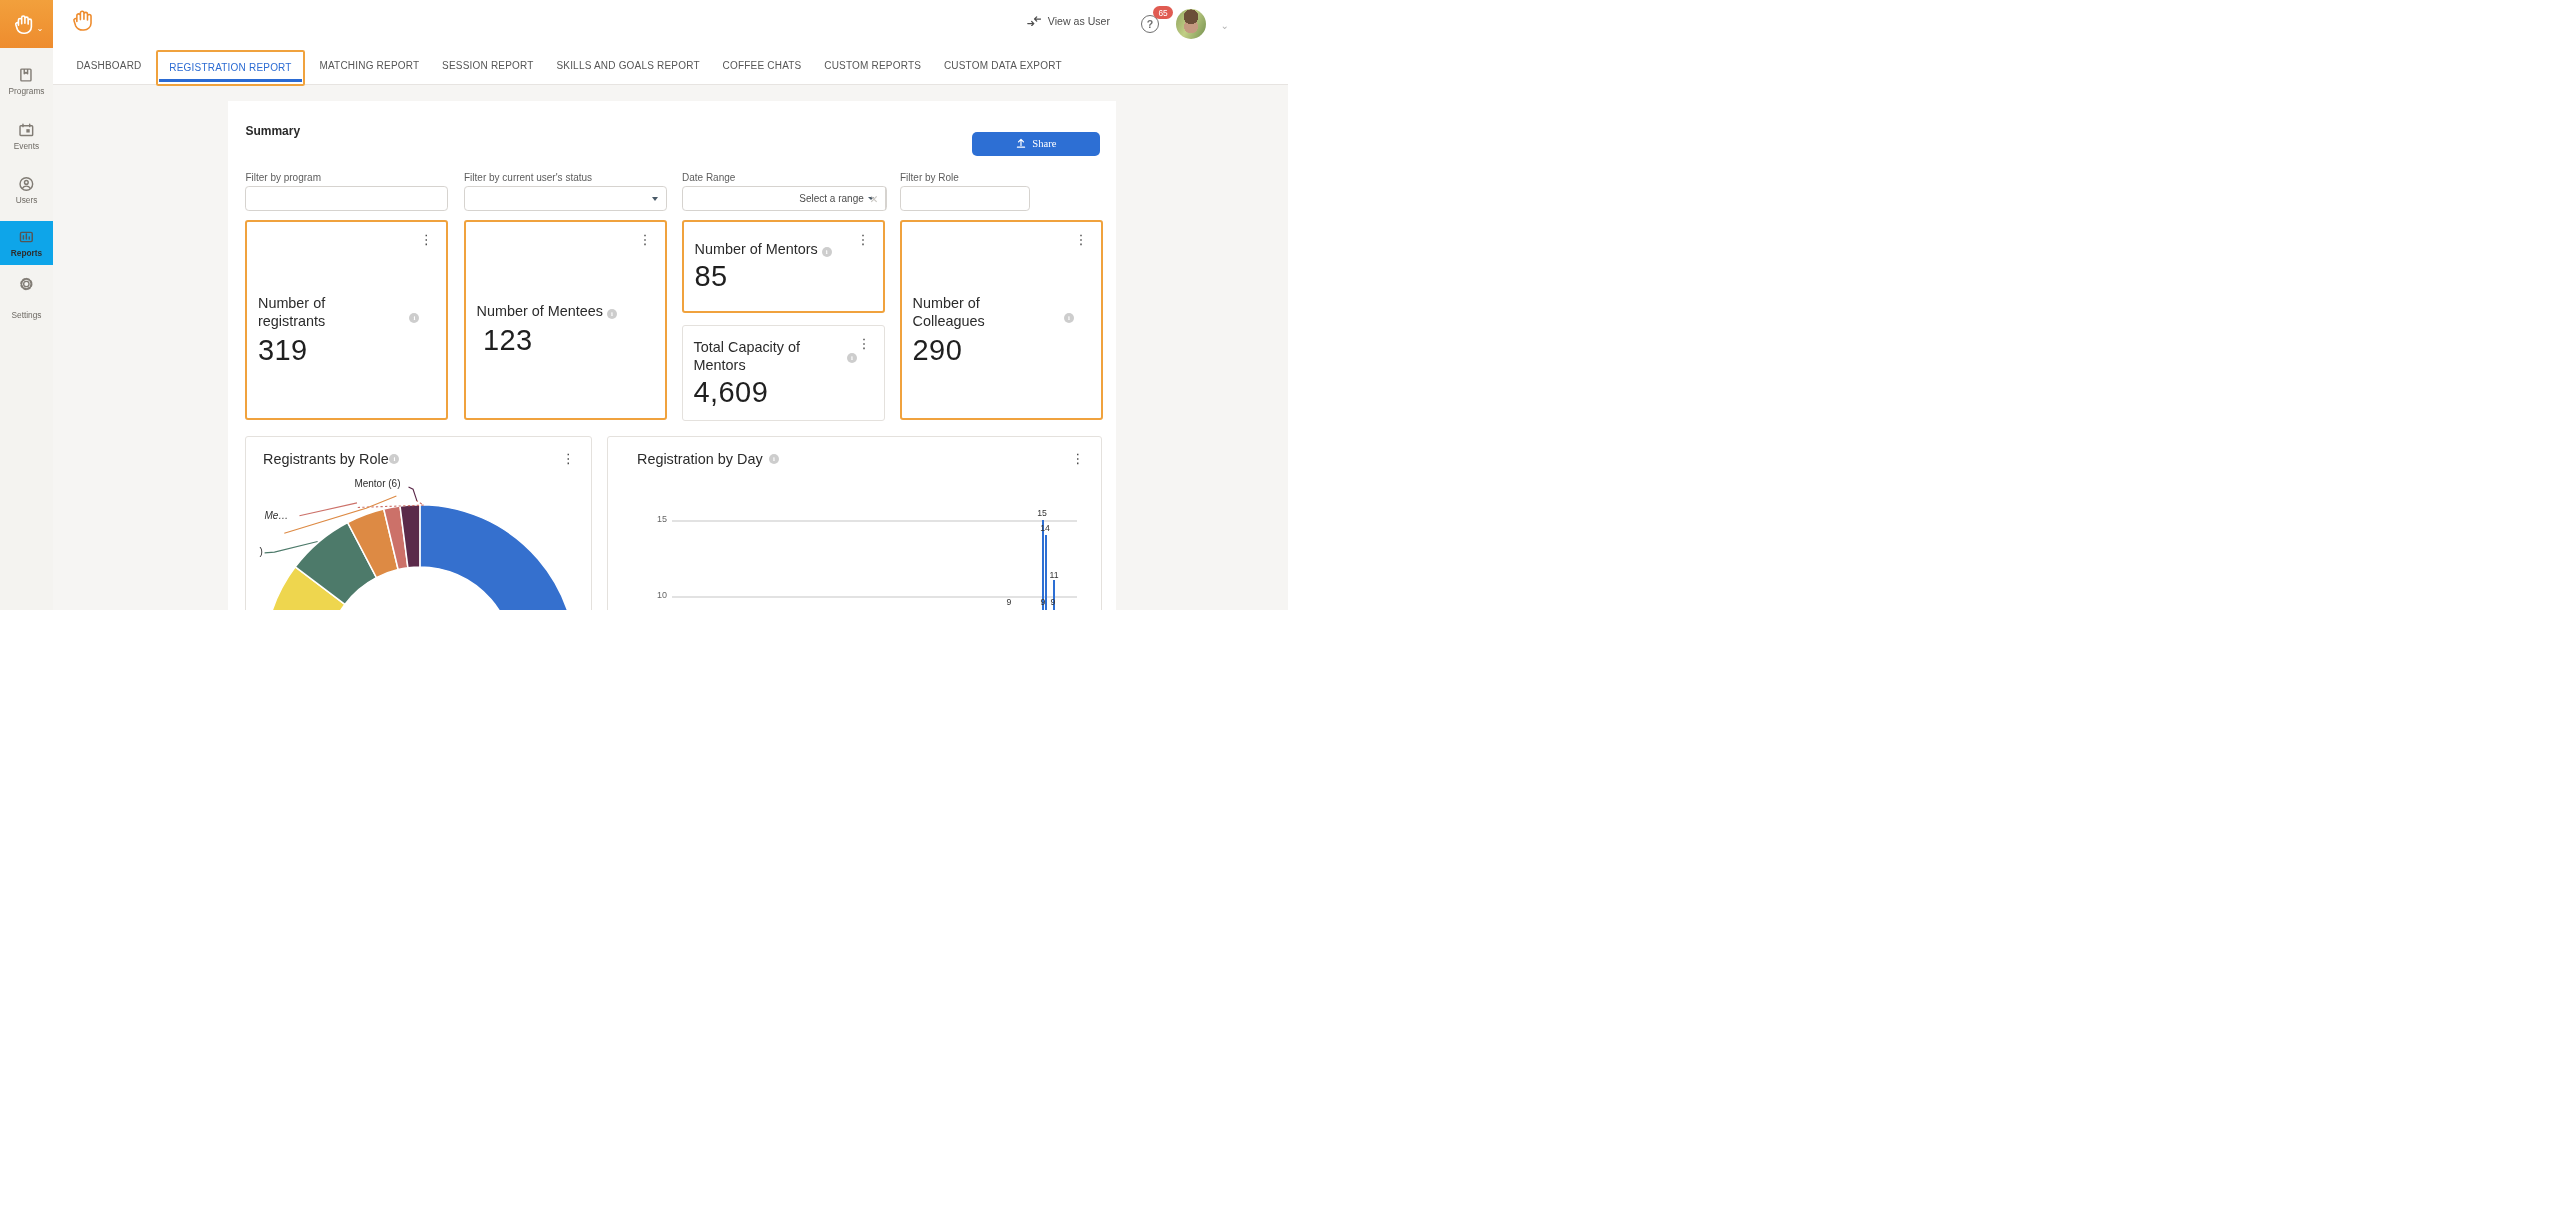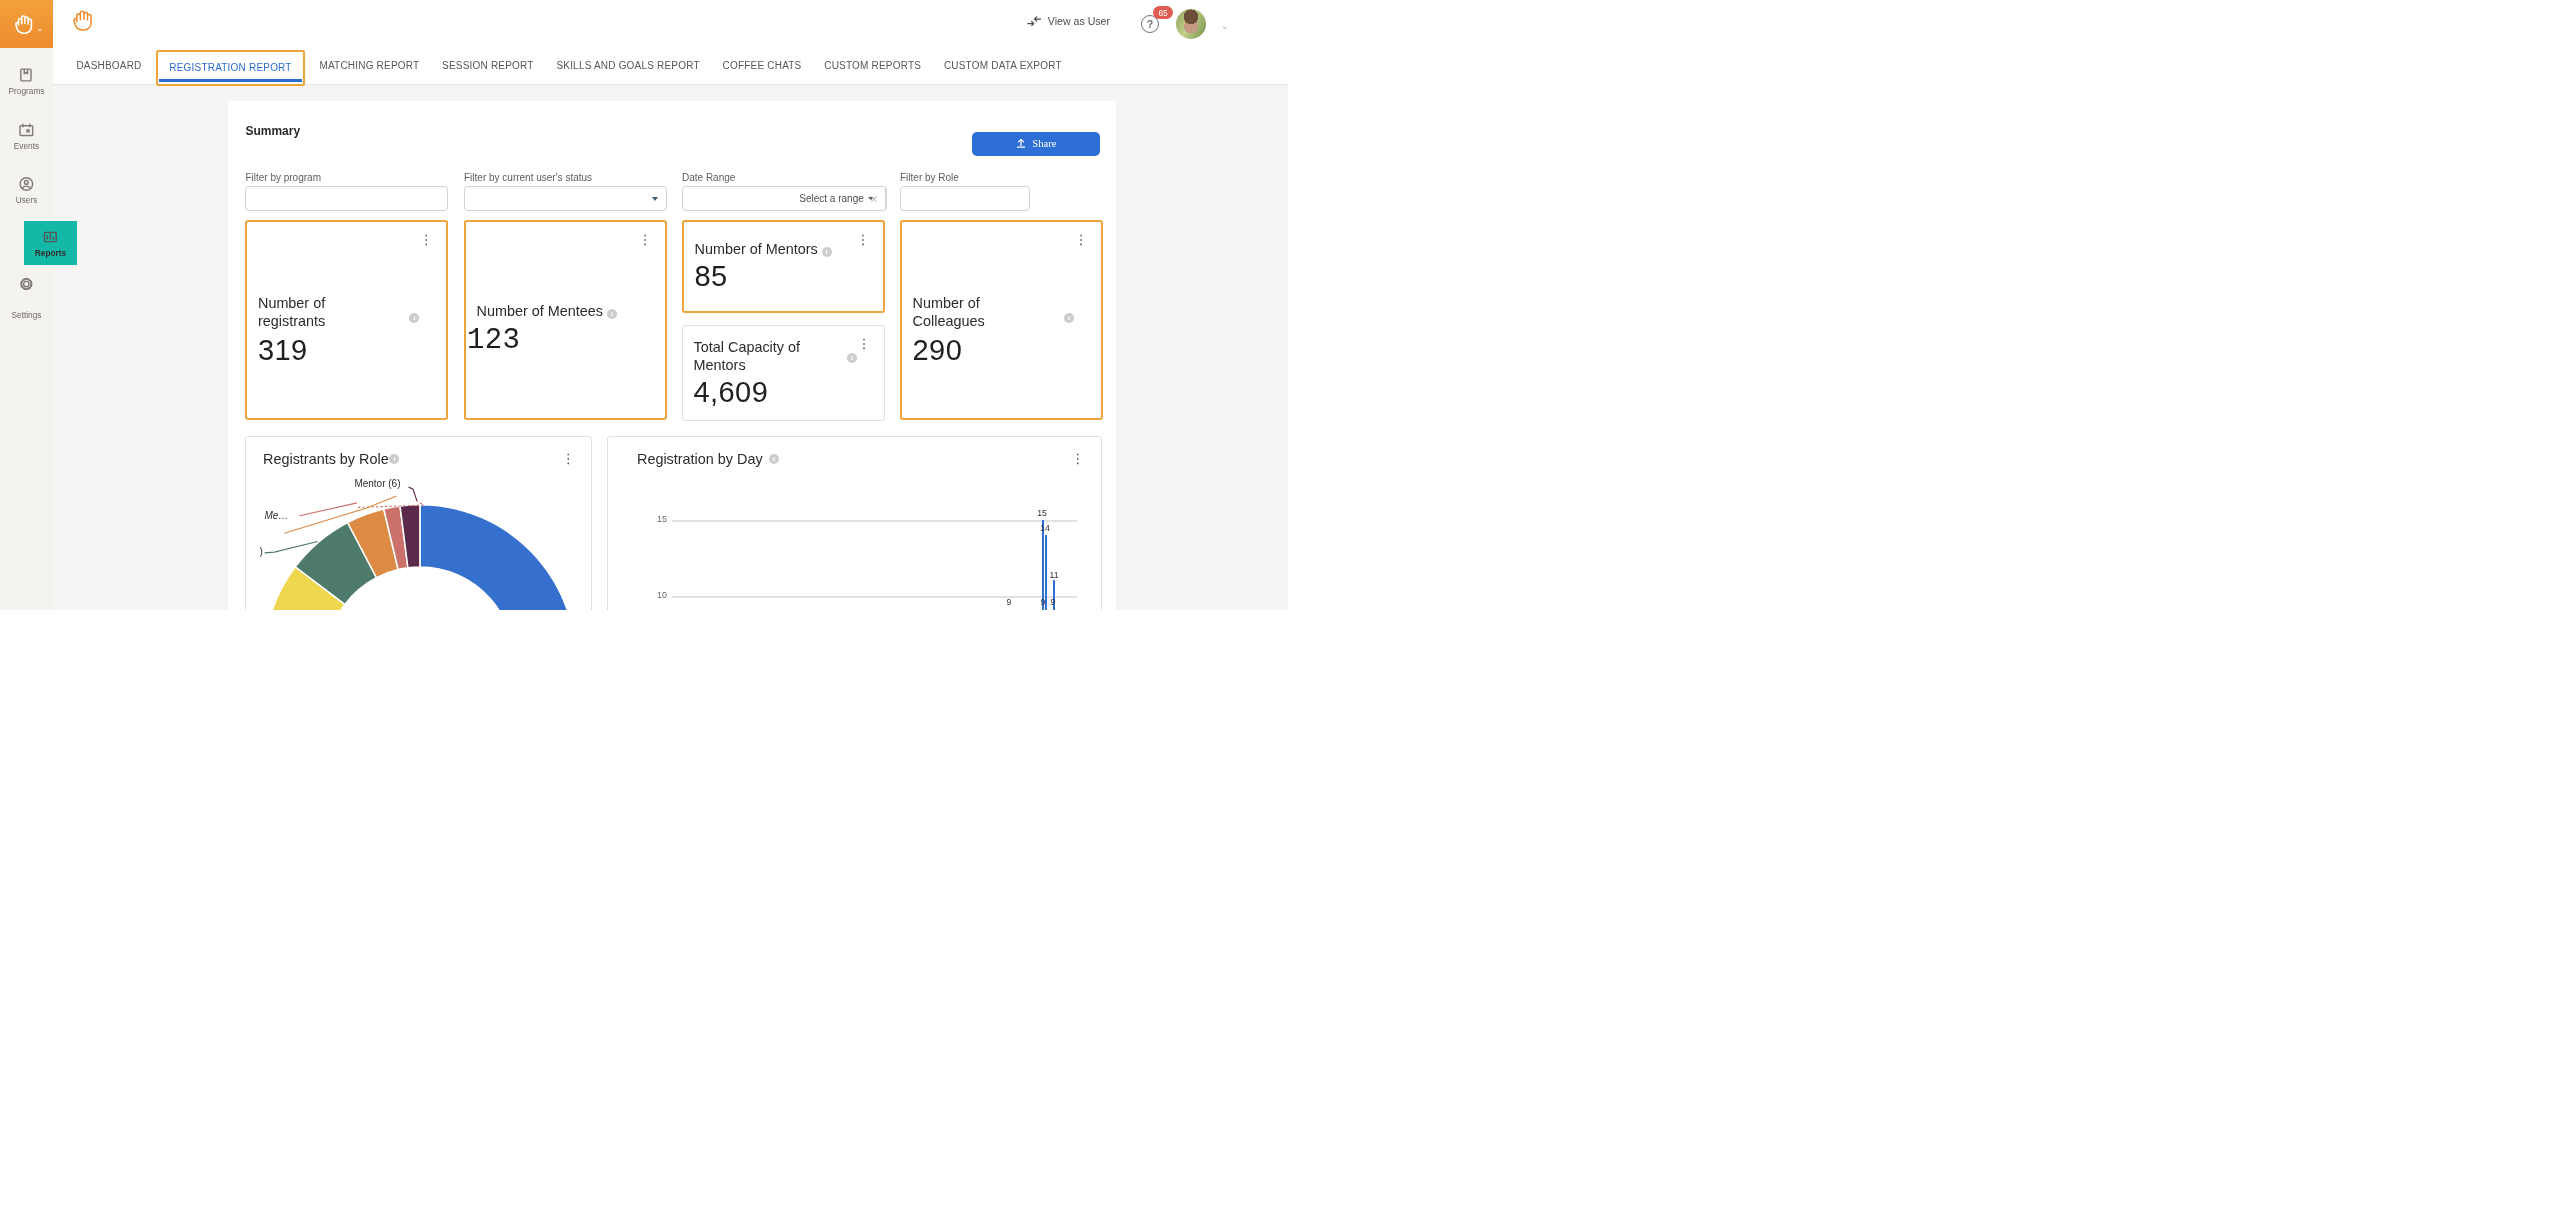--- a/index.html
+++ b/index.html
@@ -9,21 +9,21 @@
   
   #sidebar { position:absolute; left:0; top:0; width:53px; height:610px; background:#f4f3f0; z-index:5; }
   #logo-block { position:absolute; left:0; top:0; width:53px; height:48px;
     background:linear-gradient(180deg,#f2a03c,#ee8c2e); display:flex; align-items:center; justify-content:center; }
   #logo-block svg { margin-left:4.6px; }
   #logo-block .chev { color:#fff; font-size:8.3px; margin-left:1.5px; margin-top:7.6px; }
   .side-item { position:absolute; left:0; width:53px; height:44px; display:flex; flex-direction:column;
     align-items:center; justify-content:center; gap:3px; cursor:pointer; }
   .side-item .lbl { font-size:8.3px; color:#6e6a64; }
   .side-item svg { stroke:#817c75; }
-  .side-item.active { background:#14b8a6;margin-left:24px; }
+  .side-item.active { background:#0ea5e9; }
   .side-item.active .lbl { color:#2e2e2e; font-weight:bold; }
   .side-item.active svg { stroke:#555; }
 
   
   #header { position:absolute; left:53px; top:0; right:0; height:47px; background:#fff; }
   #brand-hand { position:absolute; left:19px; top:8.3px; }
   #view-as-user { position:absolute; right:178px; top:15px; display:flex; align-items:center; gap:6.8px;
     color:#4d4d4d; font-size:10.6px; cursor:pointer; }
   #help-wrap { position:absolute; right:127px; top:15px; width:20px; height:20px; cursor:pointer; }
   #help-circle { width:18px; height:18px; border:1.5px solid #6f6f6f; border-radius:50%;
@@ -211,21 +211,21 @@
       <span class="info-dot" style="position:absolute; left:162px; top:91px;">i</span>
       <div class="stat-value" style="position:absolute; left:10.6px; top:112px;">319</div>
     </section>
 
     <section class="stat-card hl" style="left:236px; top:119px; width:203px; height:200px;">
       <span class="kebab">⋮</span>
       <div class="stat-title" style="position:absolute; left:10.6px; top:80px;">
         <span>Number of Mentees</span>
         <span class="info-dot">i</span>
       </div>
-      <div class="stat-value" style="position:absolute; left:1px; top:102px;font-family:Liberation Mono, monospace;">123</div>
+      <div class="stat-value" style="position:absolute; left:17px; top:102px;">123</div>
     </section>
 
     <section class="stat-card hl" style="left:454px; top:119px; width:203px; height:93px;">
       <span class="kebab">⋮</span>
       <div class="stat-title" style="position:absolute; left:10.6px; top:18px;">
         <span>Number of Mentors</span>
         <span class="info-dot">i</span>
       </div>
       <div class="stat-value" style="position:absolute; left:10.6px; top:38px;">85</div>
     </section>

